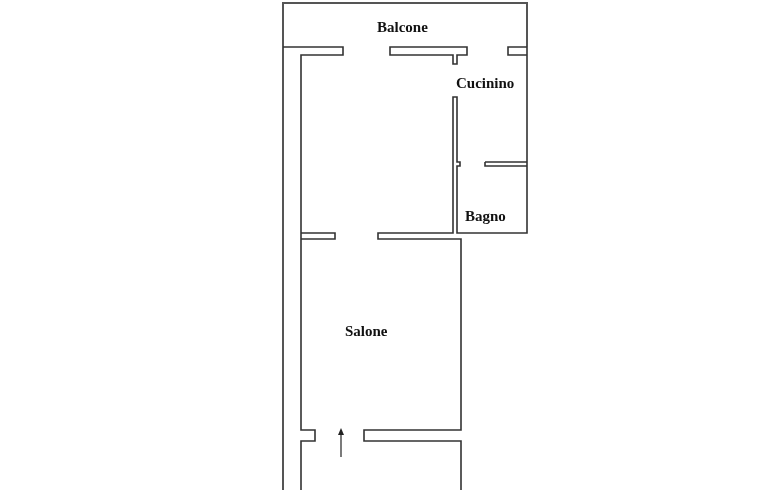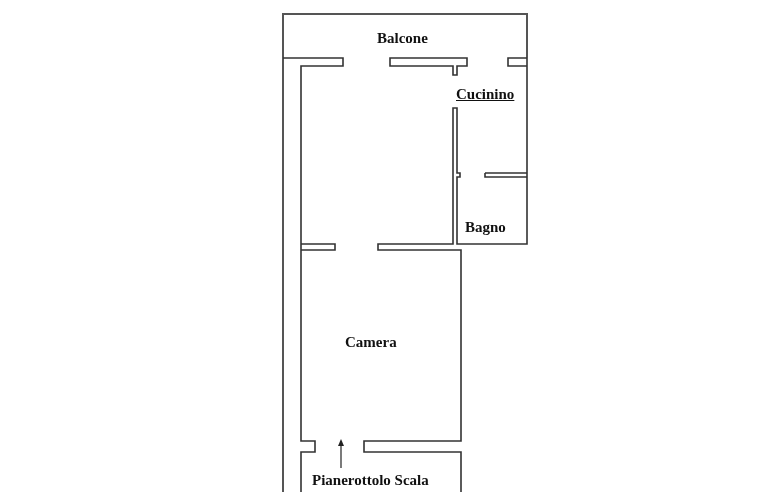--- a/index.html
+++ b/index.html
@@ -1,17 +1,17 @@
 <!DOCTYPE html>
 <html><head>
   <meta charset="utf-8">
   <style>
     html, body { margin: 0; padding: 0; background: #ffffff; }
     body { width: 764px; height: 492px; position: relative; overflow: hidden; }
-    .plan { position: absolute; left: 0; top: 11px; width: 764px; height: 396px; }
+    .plan { position: absolute; left: 0; top: 0; width: 764px; height: 396px; }
     .label {
       position: absolute;
       font-family: "Liberation Serif", "DejaVu Serif", serif;
       font-weight: bold;
       font-size: 15px;
       color: #111111;
       white-space: nowrap;
       line-height: 1;
     }
   </style>
@@ -35,17 +35,16 @@
       <path d="M485,162 L527,162 M485,162 L485,166 L527,166"></path>
 
       <path d="M301,233 L335,233 L335,239 L301,239"></path>
 
       <line x1="341" y1="457" x2="341" y2="433" stroke="#222" stroke-width="1.2"></line>
     </g>
     <polygon points="341,428 338,435 344,435" fill="#222"></polygon>
   </svg>
 
   <span class="label" style="left:377px; top:20px;">Balcone</span>
-  <span class="label" style="left:456px; top:76px;text-decoration:underline;">Cucinino</span>
+  <span class="label" style="left:456px; top:76px;">Cucinino</span>
   <span class="label" style="left:465px; top:189px;margin-top:20px;">Bagno</span>
-  <span class="label" style="left:345px; top:324px;">Camera</span>
-  <span class="label" style="left:312px; top:462px;">Pianerottolo Scala</span>
+  <span class="label" style="left:345px; top:324px;">Salone</span>
 </div>
 
 </body></html>

